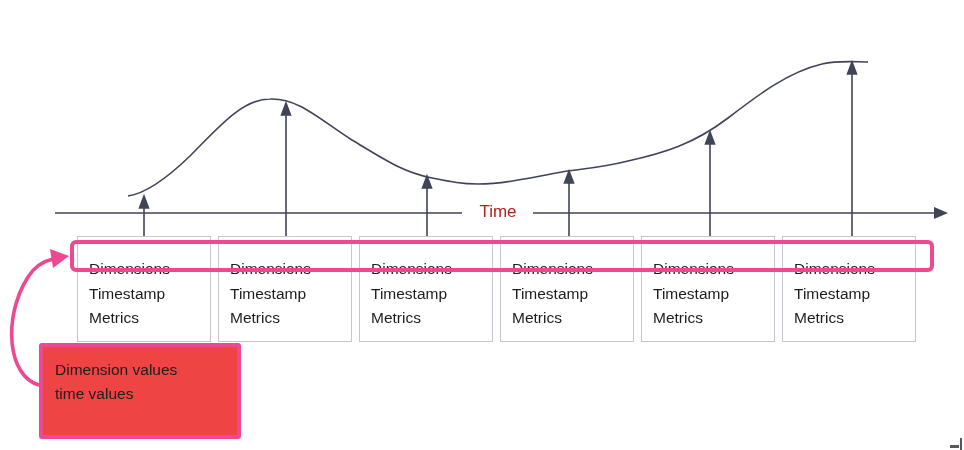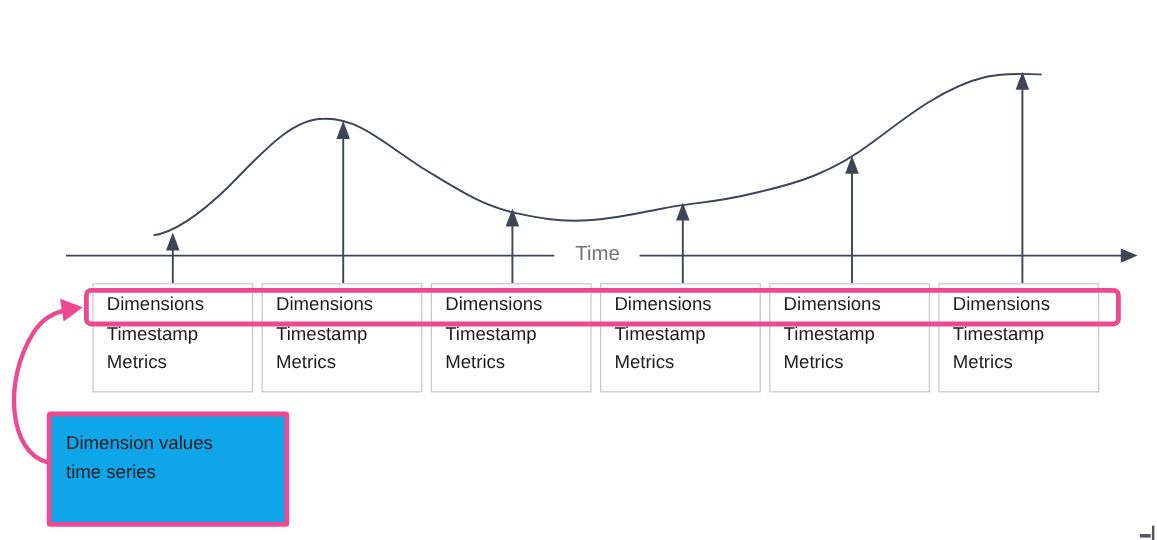--- a/index.html
+++ b/index.html
@@ -7,49 +7,49 @@
     position:relative;
     width:964px;height:450px;
     overflow:hidden;
     background:#ffffff;
     font-family:"Liberation Sans","DejaVu Sans",sans-serif;
     color:#1d1d1f;
   }
   #bg-svg{position:absolute;left:0;top:0;width:964px;height:450px;z-index:1;pointer-events:none;}
   #time-label{
     position:absolute;left:466px;top:202px;width:64px;
-    text-align:center;font-size:17px;color:#737373;z-index:2;
+    text-align:center;font-size:17px;color:#b91c1c;z-index:2;
     background:#ffffff;
   }
   #record-row{
     position:absolute;left:77px;top:236px;
     display:flex;gap:7px;z-index:2;
   }
   .record-box{
     width:121px;height:84px;
     border:1px solid #c6c6cf;
     background:#ffffff;
-    padding:5px 0 0 11px;
+    padding:20px 0 0 11px;
     font-size:15.5px;line-height:24.5px;
     color:#1c1c1e;
   }
   #dimensions-band{
     position:absolute;left:70px;top:240px;
     width:856px;height:24px;
     border:4px solid #ed4890;
     border-radius:6px;
     background:transparent;
     z-index:3;
   }
   #annotation-box{
     position:absolute;left:39px;top:343px;
     width:166px;height:59px;
     border:4px solid #ed4890;
     border-radius:3px;
-    background:#0ea5e9;
+    background:#ef4444;
     padding:11px 16px 18px 12px;
     font-size:15.5px;line-height:23.5px;
     color:#1c1c1e;
     z-index:3;
   }
   #arrow-svg{position:absolute;left:0;top:0;width:964px;height:450px;z-index:4;pointer-events:none;}
 </style>
 </head>
 <body>
 
@@ -126,21 +126,21 @@
       <div>Dimensions</div>
       <div>Timestamp</div>
       <div>Metrics</div>
     </div>
   </div>
 
   <div id="dimensions-band"></div>
 
   <div id="annotation-box">
     <div>Dimension values</div>
-    <div>time series</div>
+    <div>time values</div>
   </div>
 
   <svg id="arrow-svg" viewBox="0 0 964 450">
     <path d="M 39 385
          C 8 377, 2 318, 28 277
          C 35 266, 44 261, 53 259" fill="none" stroke="#ed4890" stroke-width="3.6" stroke-linecap="round"></path>
     <polygon points="69,256 50,249 53,268" fill="#ed4890"></polygon>
   </svg>
 
 </div>

